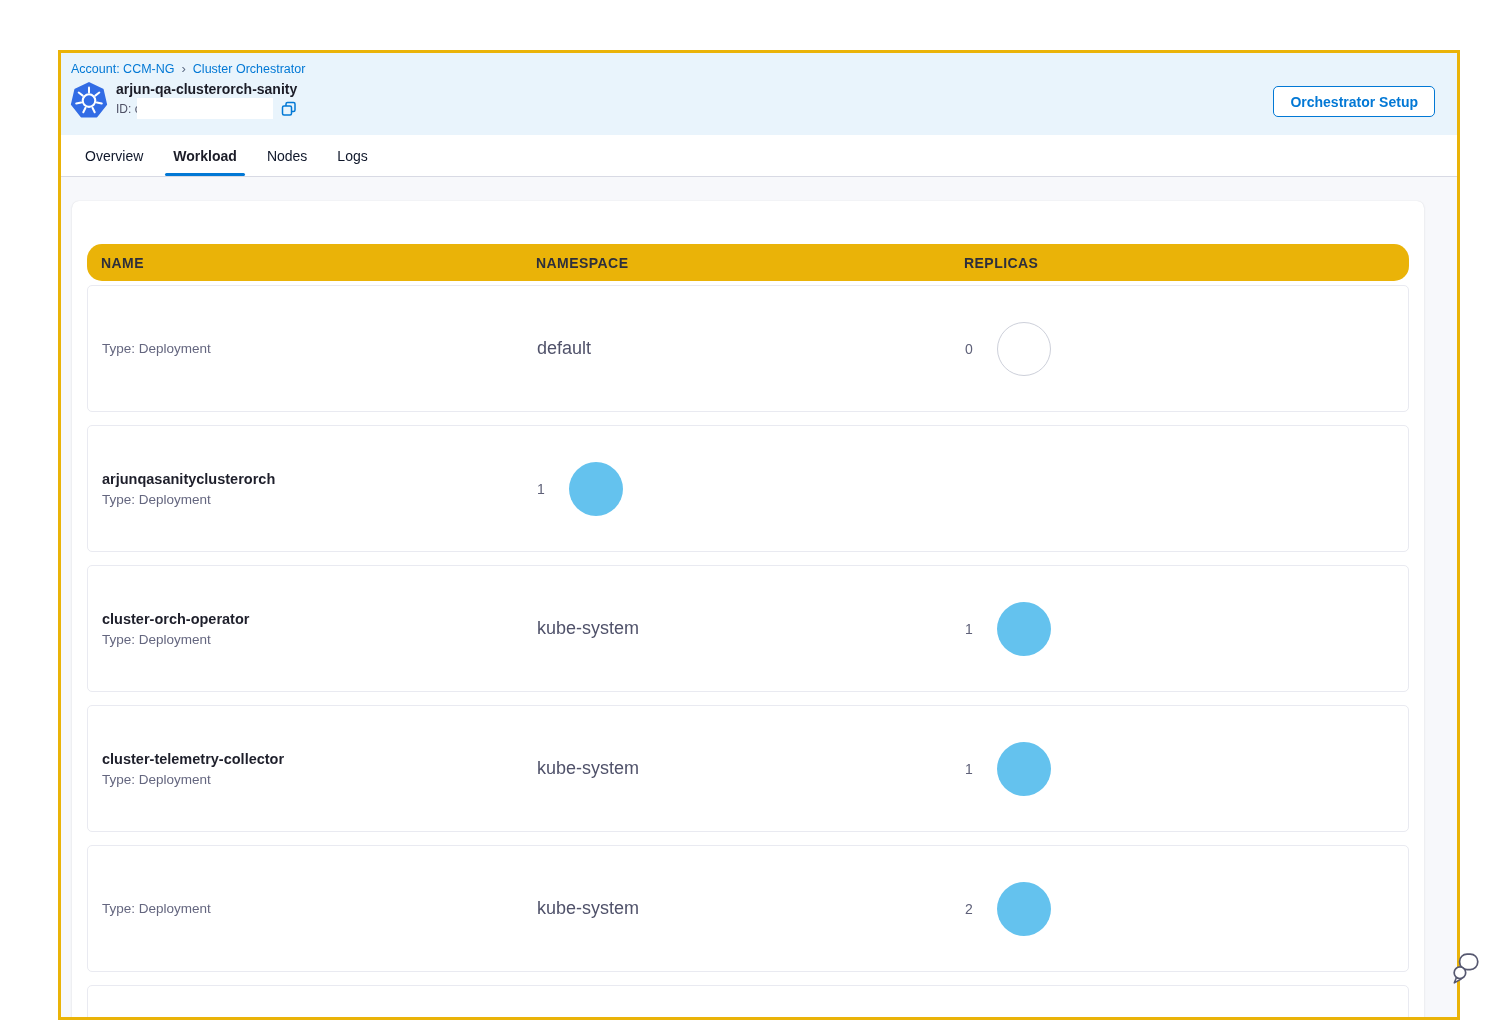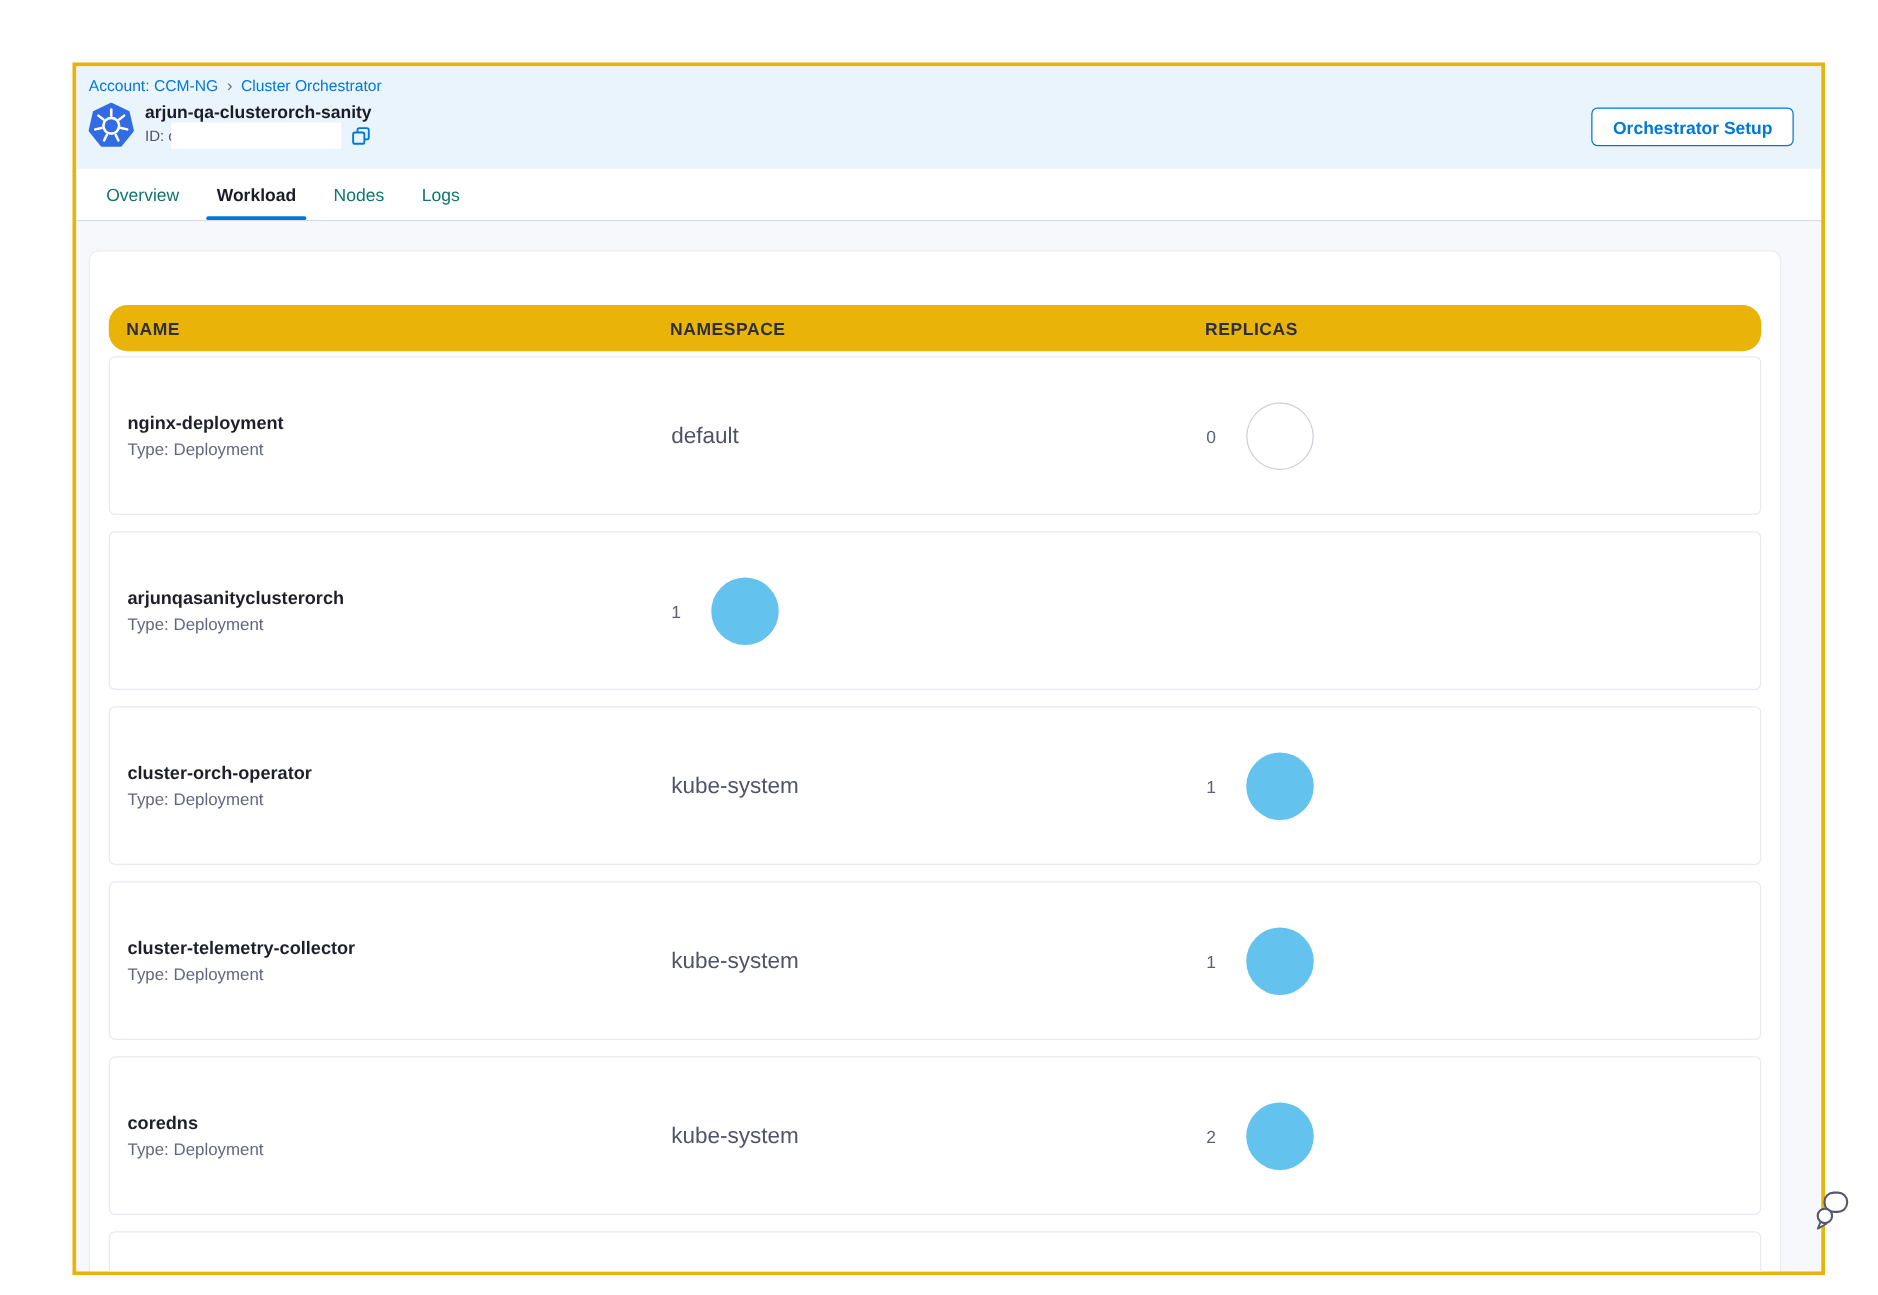--- a/index.html
+++ b/index.html
@@ -25,21 +25,21 @@
 
   .btn-outline { border:1.7px solid var(--accent); color:var(--accent); background:#fff;
     border-radius:5px; font-weight:700; font-size:14px; font-family:inherit;
     display:flex; align-items:center; gap:7px; cursor:pointer;justify-content:flex-end; }
   .setup-btn { margin-left:auto; margin-top:5px; margin-right:2px; height:31px; padding:0 16px; }
 
   
   .tabbar { height:42px; background:#fff; border-bottom:1px solid #d8dae4;
     display:flex; gap:30px; padding-left:24px; }
   .tab { position:relative; display:flex; align-items:center; font-size:14px;
-    color:#0f766e; cursor:pointer; }
+    color:#0f172a; cursor:pointer; }
   .tab.active { font-weight:700; color:#1b1c27; }
   .tab.active::after { content:""; position:absolute; left:-8px; right:-8px; bottom:0;
     height:3px; background:var(--accent); border-radius:2px; }
 
   
   .content { height:846px; padding:24px 33px 0 11px; background:#f7f8fb; overflow:hidden; }
   .panel { background:#fff; height:100%; border-radius:7px 7px 0 0;
     box-shadow:0 1px 3px rgba(40,41,61,.08), 0 0 1px rgba(40,41,61,.14);
     padding:26px 15px 0 15px; overflow:hidden; }
 
@@ -133,21 +133,20 @@
       <div class="table-head grid-cols">
         <span>NAME</span>
         <span>NAMESPACE</span>
         <span>REPLICAS</span>
       </div>
 
       <div class="table-body">
 
   <div class="wl-row grid-cols">
     <div>
-      <div class="wl-name">nginx-deployment</div>
       <div class="wl-type">Type: Deployment</div>
     </div>
     <div class="wl-ns">default</div>
     <div class="rep-cell">
       <span>0</span>
       <span class="replica-indicator empty"></span>
     </div>
   </div>
 
   <div class="wl-row grid-cols">
@@ -180,21 +179,20 @@
     </div>
     <div class="wl-ns">kube-system</div>
     <div class="rep-cell">
       <span>1</span>
       <span class="replica-indicator filled"></span>
     </div>
   </div>
 
   <div class="wl-row grid-cols">
     <div>
-      <div class="wl-name">coredns</div>
       <div class="wl-type">Type: Deployment</div>
     </div>
     <div class="wl-ns">kube-system</div>
     <div class="rep-cell">
       <span>2</span>
       <span class="replica-indicator filled"></span>
     </div>
   </div>
 <div class="wl-row-partial"></div>
         </div>

